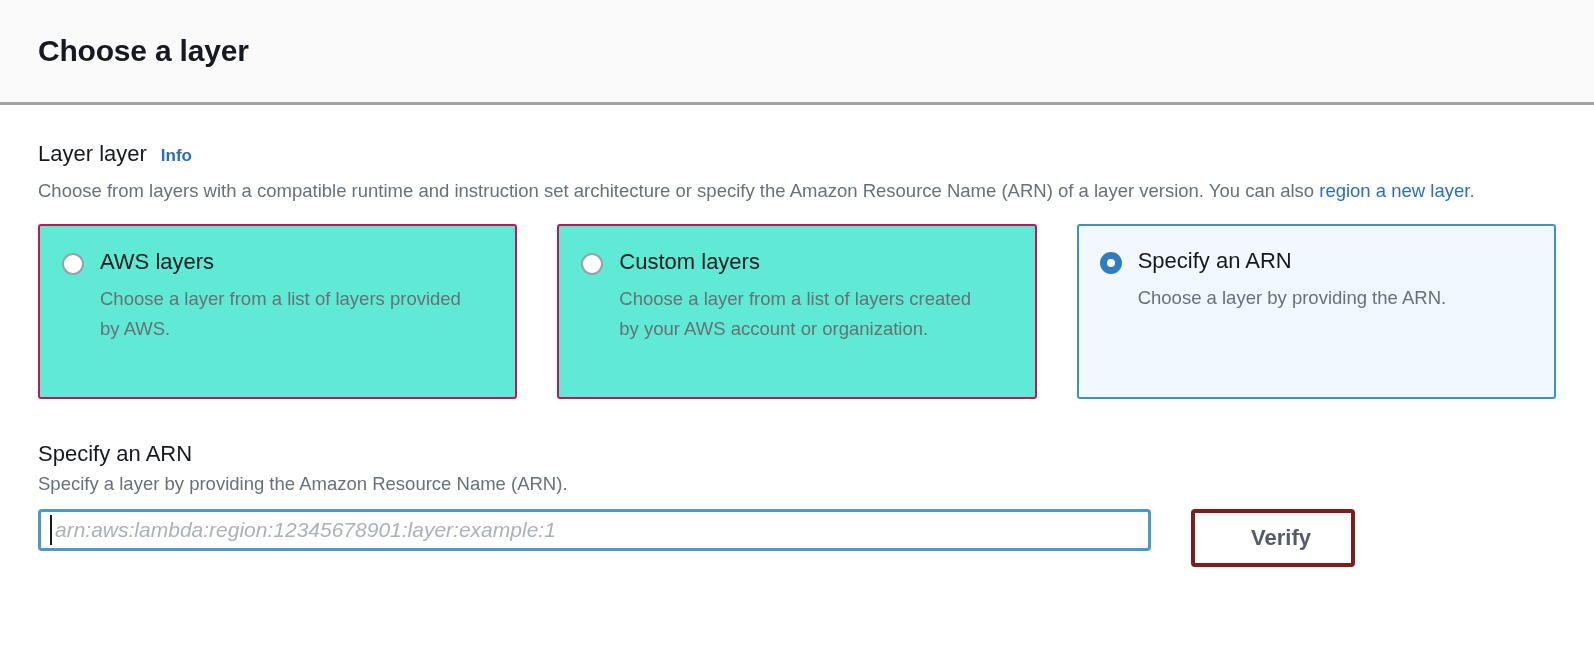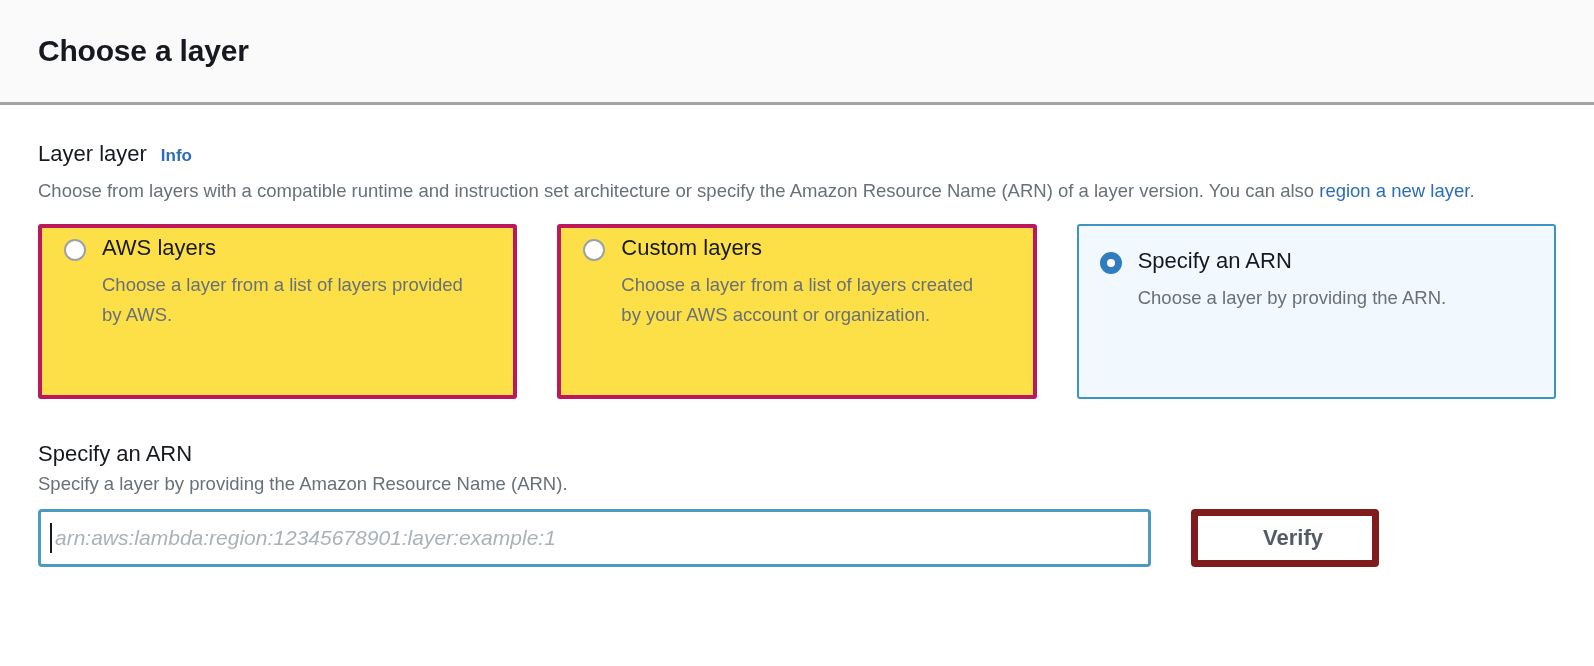--- a/index.html
+++ b/index.html
@@ -74,24 +74,24 @@
   
   .card-row {
     display: flex;
     gap: 40px;
     margin-top: 18px;
   }
   .radio-card {
     width: 480px;
     min-height: 175px;
     box-sizing: border-box;
-    border: 4px solid #be185d;
+    border: 2px solid #be185d;
     border-radius: 3px;
-    background: #fde047;
-    padding: 6px 22px 22px 22px;
+    background: #5eead4;
+    padding: 22px 22px 22px 22px;
     display: flex;
     gap: 16px;
     cursor: pointer;
   }
   .radio-card.selected {
     border: 2px solid #3d93c5;
     background: #f1f8fe;
     padding: 21px 21px 21px 21px;
   }
   .radio-outer {
@@ -140,21 +140,21 @@
     color: #687078;
   }
   .arn-row {
     margin-top: 14px;
     display: flex;
     align-items: flex-start;
     gap: 40px;
   }
   .arn-input-wrap {
     width: 1113px;
-    height: 58px;
+    height: 42px;
     box-sizing: border-box;
     border: 3px solid #4a9ac4;
     border-radius: 4px;
     background: #ffffff;
     display: flex;
     align-items: center;
     padding: 0 9px;
   }
   .caret {
     width: 2px;
@@ -172,24 +172,24 @@
     color: #16191f;
     padding: 0 0 0 3px;
     height: 100%;
   }
   .arn-input::placeholder {
     color: #aab2b8;
     font-style: italic;
     opacity: 1;
   }
   .verify-button {
-    width: 188px;
+    width: 164px;
     height: 58px;
     box-sizing: border-box;
-    border: 7px solid #7f1d1d;
+    border: 4px solid #7f1d1d;
     border-radius: 4px;
     background: #ffffff;
     color: #545b64;
     font-family: "Liberation Sans", sans-serif;
     font-size: 22px;
     font-weight: bold;
     cursor: pointer;
     padding-left: 22px;
   }
 </style>

